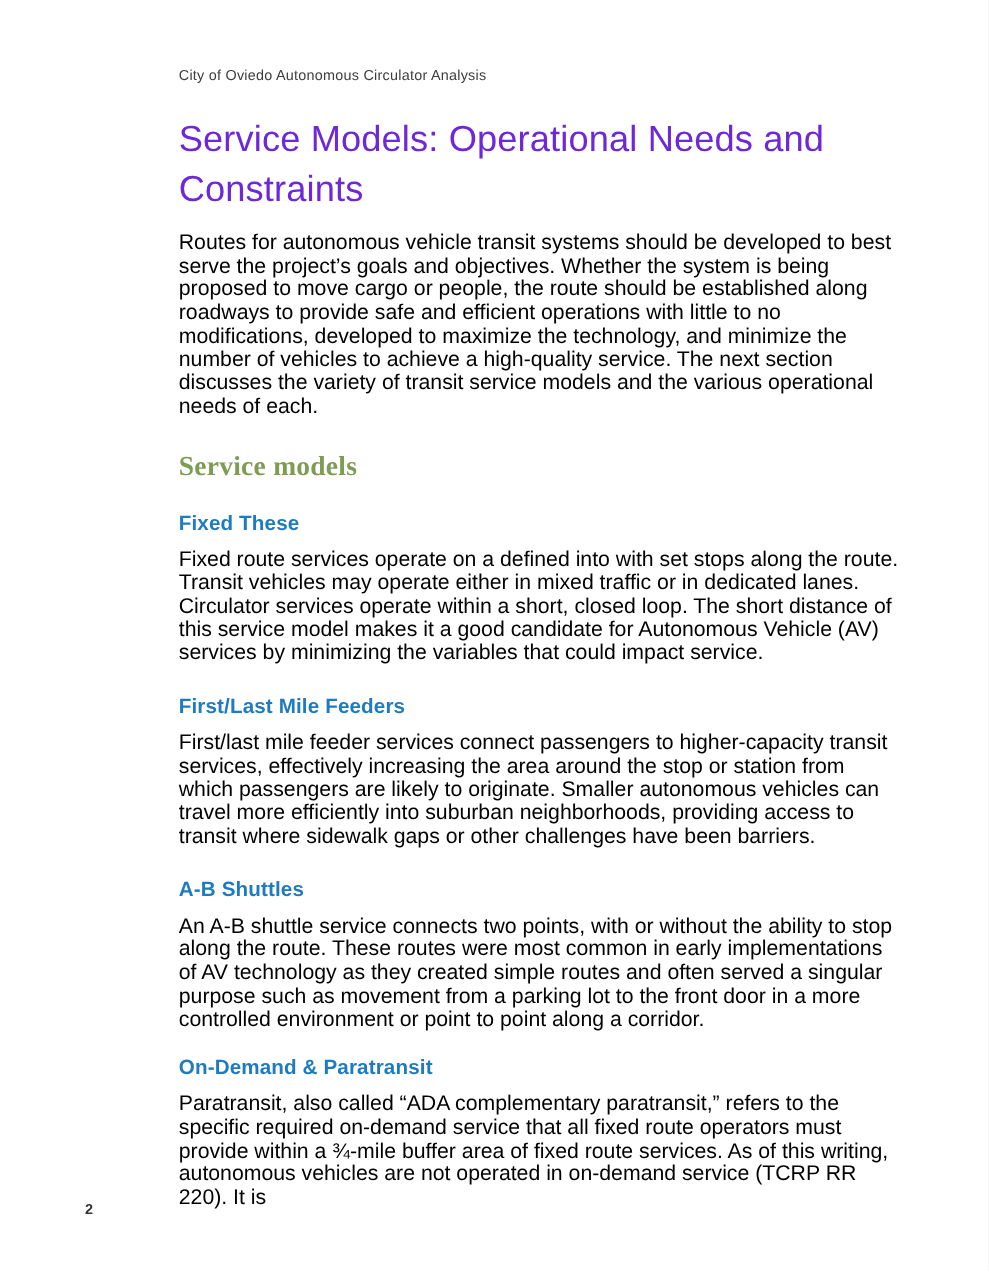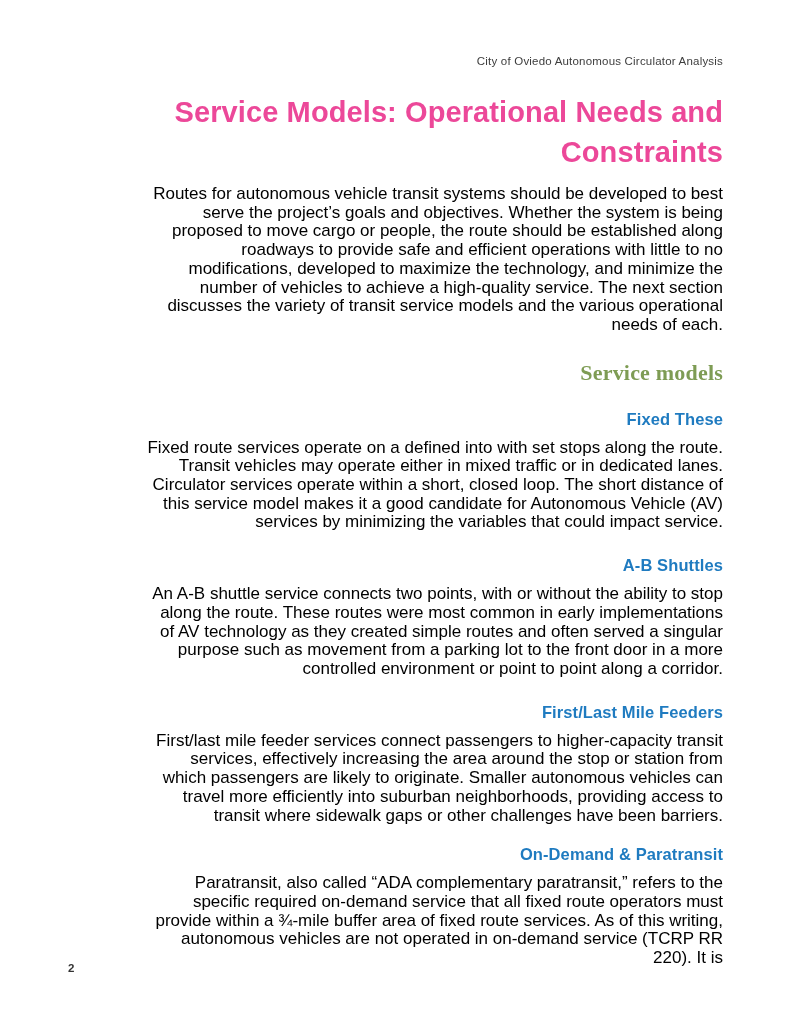--- a/index.html
+++ b/index.html
@@ -10,33 +10,32 @@
     background: #ffffff;
     font-family: "Liberation Sans", sans-serif;
     overflow: hidden;
     margin: 0 auto;
   }
   .content {
     position: absolute;
     left: 143px;
     top: 55px;
     width: 580px;
-    text-align: right;
   }
   .doc-header {
     font-size: 11.5px;
     color: #3d3d3d;
     letter-spacing: 0.2px;
     margin: 0 0 25px 0;
   }
   .doc-title {
     font-size: 29px;
-    font-weight: bold;
+    font-weight: normal;
     line-height: 1.38;
-    color: #ec4899;
+    color: #6d28d9;
     margin: 0 0 13px 0;
     letter-spacing: 0.1px;
   }
   .body-text {
     font-size: 17px;
     line-height: 18.7px;
     color: #000000;
     margin: 0;
   }
   .h2-green {
@@ -83,27 +82,27 @@
     <section>
       <h3 class="h3-blue">Fixed These</h3>
       <p class="body-text">Fixed route services operate on a defined into with set stops along the route. Transit vehicles may operate either in mixed traffic or in dedicated lanes.</p>
     </section>
 
     <section>
       <p class="body-text">Circulator services operate within a short, closed loop. The short distance of this service model makes it a good candidate for Autonomous Vehicle (AV) services by minimizing the variables that could impact service.</p>
     </section>
 
     <section>
-      <h3 class="h3-blue">A-B Shuttles</h3>
-      <p class="body-text">An A-B shuttle service connects two points, with or without the ability to stop along the route. These routes were most common in early implementations of AV technology as they created simple routes and often served a singular purpose such as movement from a parking lot to the front door in a more controlled environment or point to point along a corridor.</p>
+      <h3 class="h3-blue">First/Last Mile Feeders</h3>
+      <p class="body-text">First/last mile feeder services connect passengers to higher-capacity transit services, effectively increasing the area around the stop or station from which passengers are likely to originate. Smaller autonomous vehicles can travel more efficiently into suburban neighborhoods, providing access to transit where sidewalk gaps or other challenges have been barriers.</p>
     </section>
 
     <section>
-      <h3 class="h3-blue">First/Last Mile Feeders</h3>
-      <p class="body-text">First/last mile feeder services connect passengers to higher-capacity transit services, effectively increasing the area around the stop or station from which passengers are likely to originate. Smaller autonomous vehicles can travel more efficiently into suburban neighborhoods, providing access to transit where sidewalk gaps or other challenges have been barriers.</p>
+      <h3 class="h3-blue">A-B Shuttles</h3>
+      <p class="body-text">An A-B shuttle service connects two points, with or without the ability to stop along the route. These routes were most common in early implementations of AV technology as they created simple routes and often served a singular purpose such as movement from a parking lot to the front door in a more controlled environment or point to point along a corridor.</p>
     </section>
 
     <section class="extra-gap">
       <h3 class="h3-blue">On-Demand &amp; Paratransit</h3>
       <p class="body-text">Paratransit, also called “ADA complementary paratransit,” refers to the specific required on-demand service that all fixed route operators must provide within a ¾-mile buffer area of fixed route services. As of this writing, autonomous vehicles are not operated in on-demand service (TCRP RR 220). It is</p>
     </section>
 
   </div>
 
   <div class="page-number">2</div>

